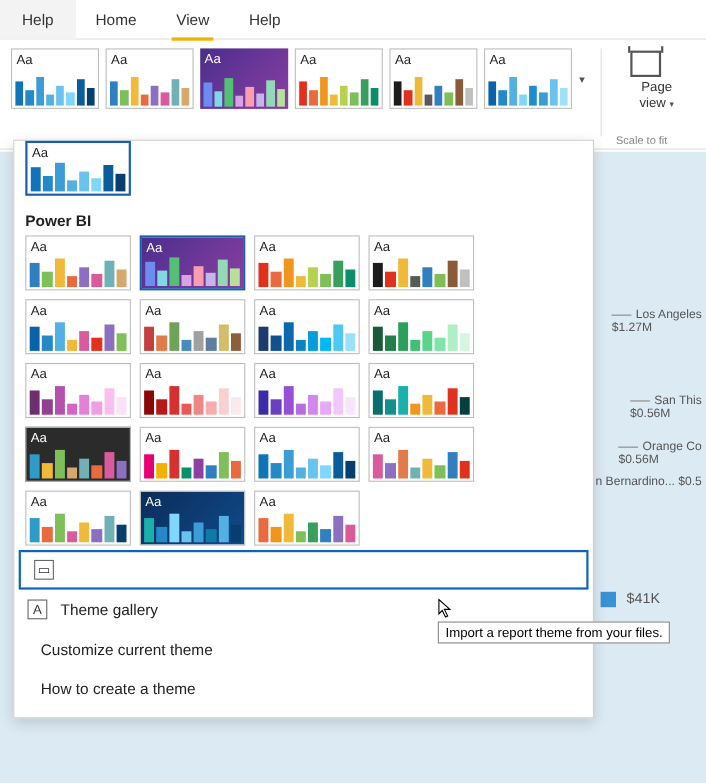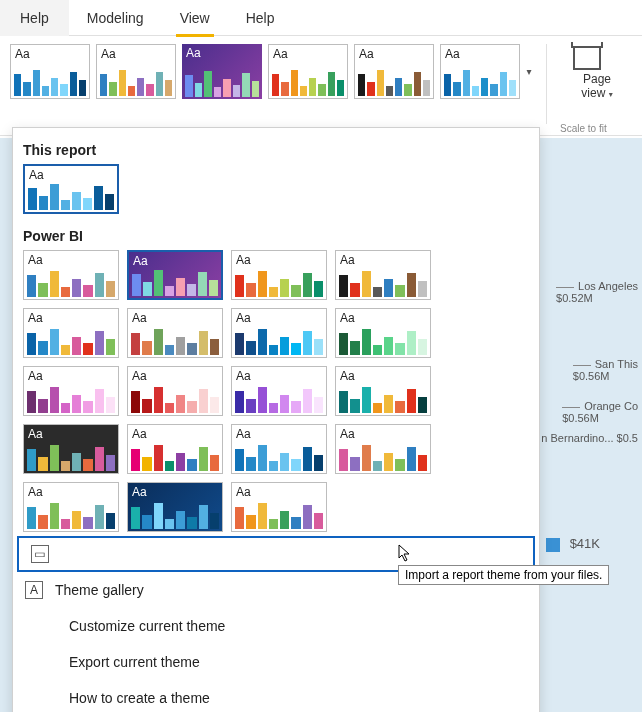--- a/index.html
+++ b/index.html
@@ -41,48 +41,48 @@
 .theme-grid .theme-swatch.dark .aa { color: #fff; }
 .theme-grid .theme-swatch.navy { background: linear-gradient(135deg, #0a2d5a, #104a8a); }
 .theme-grid .theme-swatch.navy .aa { color: #fff; }
 
 .single-row { padding: 0 10px; }
 .single-row .theme-swatch { width: 96px; height: 50px; border: 2px solid #1a5eab; }
 
 .menu-row { display: flex; align-items: center; height: 36px; padding-left: 12px; font-size: 14px; color: #222; cursor: pointer; gap: 12px; }
 .menu-row.highlighted { border: 2px solid #0e62c0; margin: 4px 4px 0 4px; }
 .menu-row .mi-icon { width: 18px; height: 18px; display: flex; align-items: center; justify-content: center; font-size: 12px; border: 1px solid #666; color: #333; }
-.menu-row.noicon { padding-left: 56px; }
+.menu-row.noicon { padding-left: 24px; }
 
 .tooltip { position: absolute; top: 565px; left: 398px; background: #fff; border: 1px solid #888; padding: 2px 6px; font-size: 12px; z-index: 20; white-space: nowrap; }
 
 .cursor { position: absolute; top: 544px; left: 398px; z-index: 25; font-size: 14px; pointer-events: none; }
 
 .bg-report { position: absolute; top: 138px; left: 0; right: 0; bottom: 0; background: #dceaf3; z-index: 0; }
 .bg-report .callout { position: absolute; right: 4px; font-size: 11px; color: #555; }
 .bg-report .callout .line { width: 18px; height: 1px; background: #888; display: inline-block; vertical-align: middle; margin-right: 4px; }
 .bg-report .c1 { top: 142px; } .bg-report .c2 { top: 220px; } .bg-report .c3 { top: 262px; } .bg-report .c4 { top: 294px; }
 .bg-report .bluesq { position: absolute; top: 400px; right: 82px; width: 14px; height: 14px; background: #3a91d4; }
 .bg-report .amt { position: absolute; top: 398px; right: 42px; font-size: 13px; color: #555; }
 </style>
 </head>
 <body>
 
 <div class="bg-report">
-  <div class="callout c1"><span class="line"></span><span>Los Angeles</span><br><span>$0.52M</span></div>
+  <div class="callout c1"><span class="line"></span><span>Los Angeles</span><br><span>$1.27M</span></div>
   <div class="callout c2"><span class="line"></span><span>San This</span><br><span>$0.56M</span></div>
   <div class="callout c3"><span class="line"></span><span>Orange Co</span><br><span>$0.56M</span></div>
   <div class="callout c4"><span>n Bernardino...</span> <span>$0.5</span></div>
   <div class="bluesq"></div>
   <div class="amt">$41K</div>
 </div>
 
 <div class="menubar" id="menubar">
     <div class="menu-item file">Help</div>
-    <div class="menu-item">Modeling</div>
+    <div class="menu-item">Home</div>
     <div class="menu-item active">View</div>
     <div class="menu-item">Help</div>
   </div>
 
 <div class="ribbon">
   <div class="theme-strip" id="theme-strip">
       <div class="theme-swatch">
         <div class="aa">Aa</div>
         <div class="bars">
           <span style="background: rgb(17, 115, 184); height: 22px;"></span>
@@ -164,21 +164,20 @@
   <div class="dropdown-caret">▾</div>
   <div class="ribbon-sep"></div>
   <div class="page-view">
     <div class="pv-icon"></div>
     <div class="pv-label"><span>Page</span><br><span>view</span> <span class="chev">▾</span></div>
   </div>
   <div class="scale-label">Scale to fit</div>
 </div>
 
 <div class="dropdown-panel">
-  <div class="section-label">This report</div>
   <div class="single-row">
       <div class="theme-swatch" id="current-theme">
         <div class="aa">Aa</div>
         <div class="bars">
           <span style="background: rgb(17, 115, 184); height: 22px;"></span>
           <span style="background: rgb(37, 136, 199); height: 14px;"></span>
           <span style="background: rgb(60, 157, 214); height: 26px;"></span>
           <span style="background: rgb(82, 176, 227); height: 10px;"></span>
           <span style="background: rgb(106, 195, 239); height: 18px;"></span>
           <span style="background: rgb(128, 214, 251); height: 12px;"></span>
@@ -442,23 +441,20 @@
     <span class="mi-icon">▭</span>
   </div>
   <div class="menu-row">
     <span class="mi-icon">A</span>
     <span>Theme gallery</span>
   </div>
   <div class="menu-row noicon">
       <span>Customize current theme</span>
     </div>
   <div class="menu-row noicon">
-      <span>Export current theme</span>
-    </div>
-  <div class="menu-row noicon">
       <span>How to create a theme</span>
     </div>
 </div>
 
 <div class="tooltip">Import a report theme from your files.</div>
 <div class="cursor">
   <svg width="14" height="18">
       <path d="M1 1 L1 14 L4 11 L7 17 L9 16 L6 10 L11 10 Z" fill="#fff" stroke="#000" stroke-width="1"></path>
     </svg>
 </div>

